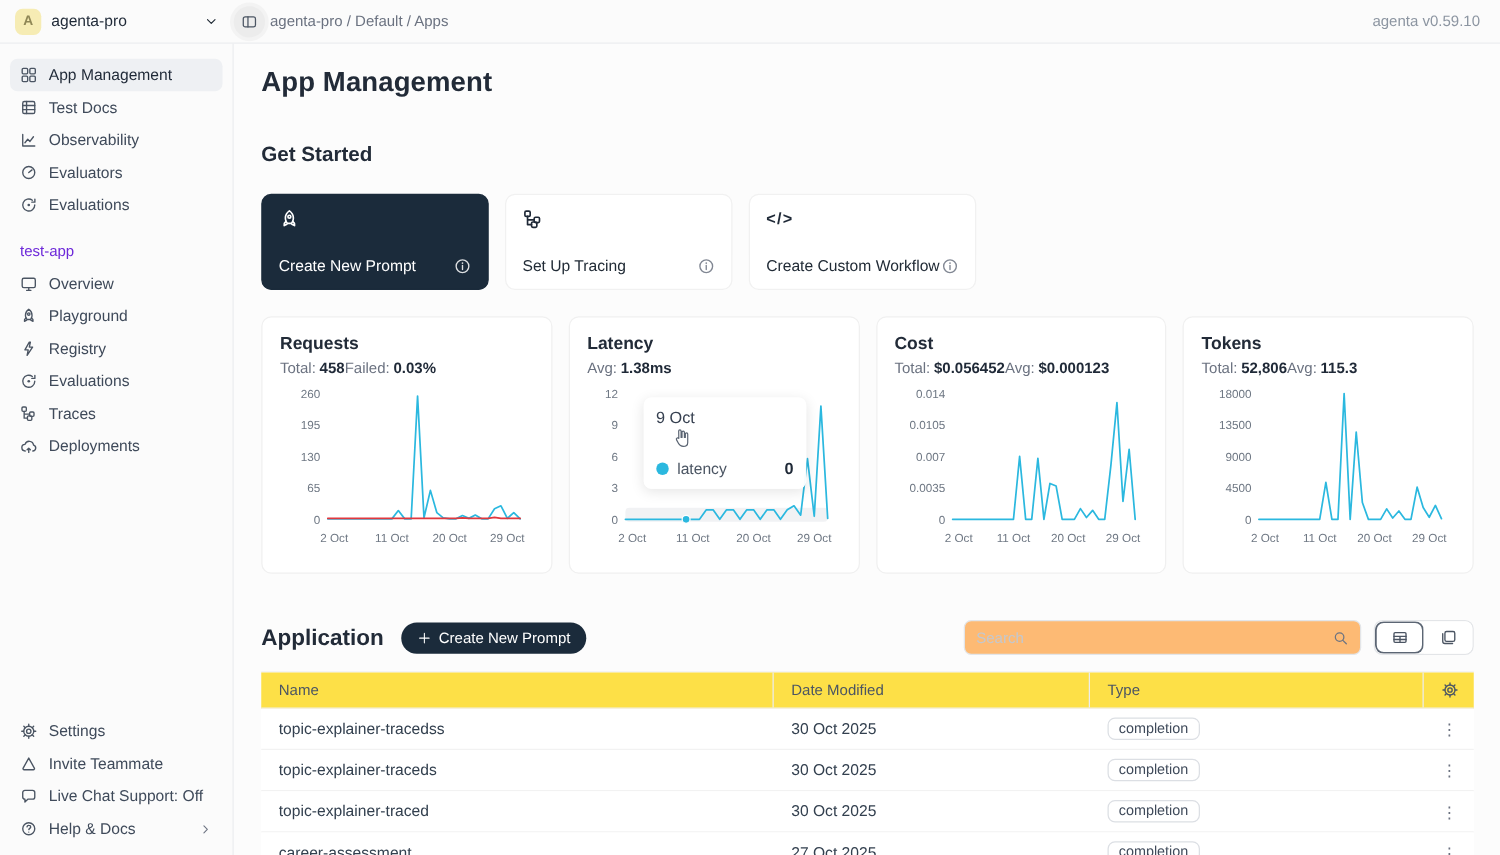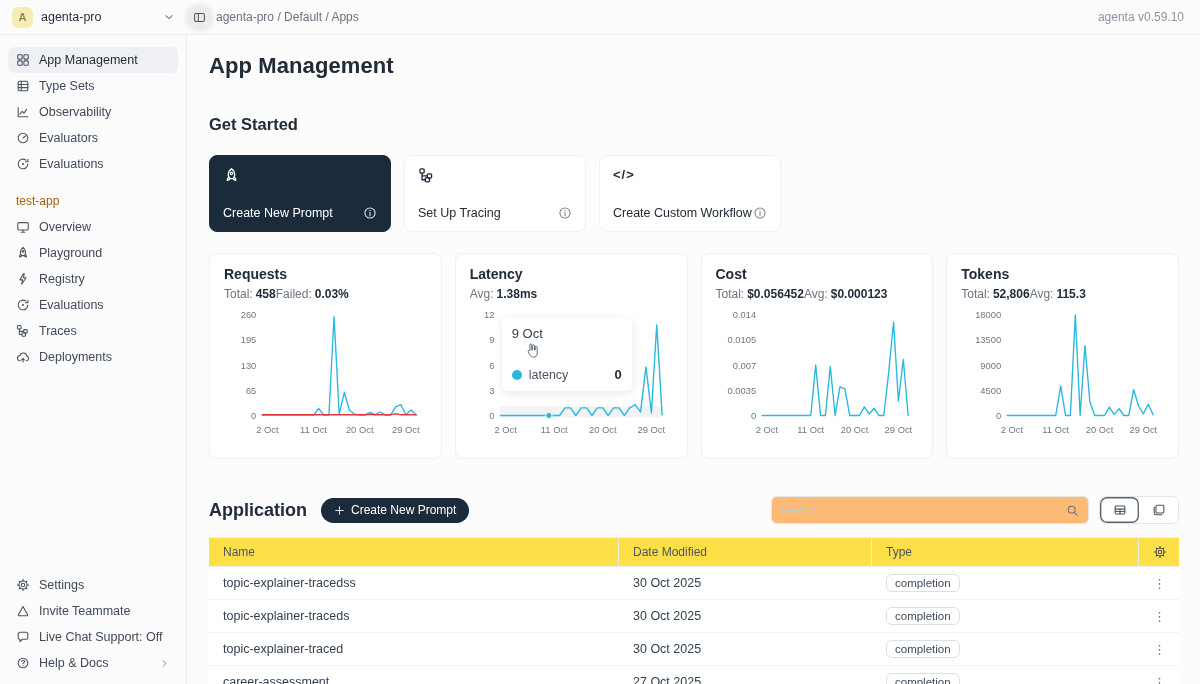--- a/index.html
+++ b/index.html
@@ -24,21 +24,21 @@
                display:flex; align-items:center; justify-content:center; color:#4b5563; margin-right:2px; border:none; cursor:pointer;}
   .version { margin-left:auto; padding-right:16px; font-size:12px; color:#8c95a1;}
 
   
   .sidebar { position:absolute; top:35px; left:0; bottom:0; width:187px; background:#fbfbfb;
              border-right:1px solid #ebedf0; display:flex; flex-direction:column; padding-top:12px;}
   .side-item { display:flex; align-items:center; gap:9px; height:26px; margin:0 8px; padding:0 8px;
                border-radius:6px; font-size:12.5px; color:#3f4a5a; cursor:pointer; flex:none;}
   .side-item .si { color:#4b5563; flex:none; }
   .side-item.active { background:#eef0f3; color:#1f2937; font-weight:500;}
-  .side-group { margin:17px 0 6px 16px; font-size:12px; color:#a16207;}
+  .side-group { margin:17px 0 6px 16px; font-size:12px; color:#6d28d9;}
   .side-footer { margin-top:auto; padding-bottom:8px;}
   .side-item .chev-r { margin-left:auto; color:#6b7280;}
 
   
   .main { position:absolute; left:188px; top:35px; right:0; bottom:0; padding:0 21px; overflow:hidden;}
   .page-title { font-size:22px; font-weight:600; color:#222b38; margin-top:18px; letter-spacing:.1px;}
   .section-title { font-size:16.5px; font-weight:600; color:#222b38; margin-top:36px;}
 
   .start-cards { display:flex; gap:13px; margin-top:21px;}
   .start-card { width:182px; height:77px; background:#fff; border:1px solid #f1f1f1; border-radius:8px;
@@ -52,21 +52,21 @@
   .chart-cards { display:flex; gap:13px; margin-top:21px;}
   .chart-card { flex:1; height:206px; background:#fff; border:1px solid #f0f0f0; border-radius:8px;
                 padding:12px 14px 6px; position:relative;}
   .chart-title { font-size:14px; font-weight:600; color:#222b38;}
   .chart-stats { font-size:12px; color:#6b7280; margin-top:5px; display:flex; }
   .chart-stats b { color:#1f2937; font-weight:600; margin-left:3px;}
   .chart-svg { width:100%; height:148px; margin-top:2px;}
   .tick { font-size:9.5px; fill:#6f7884; font-family:"Liberation Sans","DejaVu Sans",sans-serif;}
   .band { fill:#e7e9ec; opacity:.6;}
 
-  .tooltip { position:absolute; left:46px; top:64px; width:130px; background:rgba(255,255,255,.96);
+  .tooltip { position:absolute; left:59px; top:64px; width:130px; background:rgba(255,255,255,.96);
              border-radius:6px; box-shadow:0 2px 10px rgba(0,0,0,.10); padding:8px 10px 9px; z-index:3;}
   .tt-title { font-size:13px; color:#374151;}
   .tt-row { display:flex; align-items:center; gap:7px; margin-top:26px;}
   .tt-dot { width:10px; height:10px; border-radius:50%; background:#2bb8df; flex:none;}
   .tt-label { font-size:12.5px; color:#4b5563;}
   .tt-val { margin-left:auto; font-size:13px; color:#1f2937; font-weight:600;}
   .cursor-hand { position:absolute; left:22px; top:24px; }
 
   
   .app-header { display:flex; align-items:center; margin-top:37px;justify-content:flex-end;}
@@ -131,21 +131,21 @@
         <rect x="2" y="9" width="5" height="5" rx="1"></rect>
         <rect x="9" y="9" width="5" height="5" rx="1"></rect>
       </svg>
     <span>App Management</span>
   </div>
   <div class="side-item">
     <svg class="ico si" width="14" height="14" viewBox="0 0 16 16">
         <rect x="2.5" y="2.5" width="11" height="11" rx="1.5"></rect>
         <path d="M2.5 6.2h11M2.5 9.9h11M6 2.5v11"></path>
       </svg>
-    <span>Type Sets</span>
+    <span>Test Docs</span>
   </div>
   <div class="side-item">
     <svg class="ico si" width="14" height="14" viewBox="0 0 16 16">
         <path d="M2.5 3v10.5h11"></path>
         <path d="M4.5 10.5l2.6-3.2 2 2 3.2-4.3"></path>
       </svg>
     <span>Observability</span>
   </div>
   <div class="side-item">
     <svg class="ico si" width="14" height="14" viewBox="0 0 16 16">

